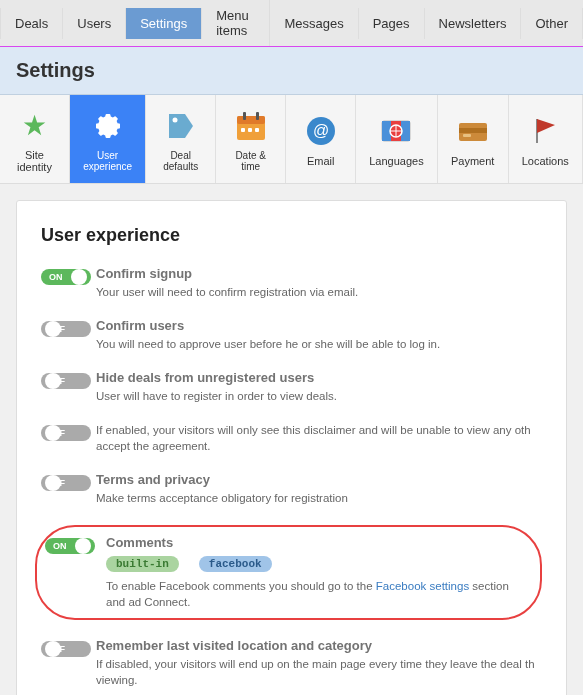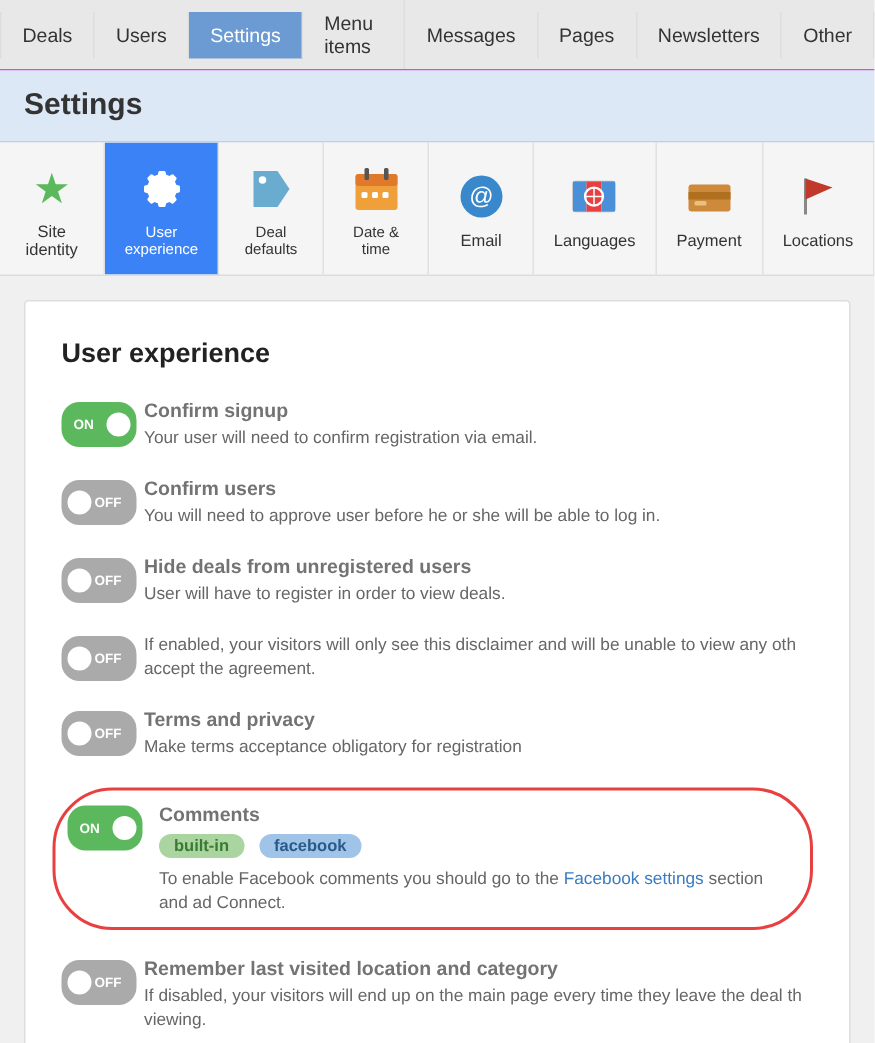--- a/index.html
+++ b/index.html
@@ -97,58 +97,58 @@
     .toggle {
       display: inline-flex;
       align-items: center;
       border-radius: 12px;
       padding: 2px 6px 2px 4px;
       font-size: 10px;
       font-weight: bold;
       color: #fff;
       cursor: pointer;
       width: 50px;
-      height: 30px;
+      height: 16px;
       position: relative;
     }
     .toggle.on { background: #5cb85c; justify-content: flex-start; }
     .toggle.off { background: #aaa; justify-content: flex-end; }
     .toggle .knob {
       width: 16px;
       height: 16px;
       background: #fff;
       border-radius: 50%;
       position: absolute;
     }
     .toggle.on .knob { right: 4px; }
     .toggle.off .knob { left: 4px; }
     .toggle .label {
       font-size: 9px;
       font-weight: bold;
       color: #fff;
       z-index: 1;
     }
     .toggle.on .label { margin-left: 4px; }
-    .toggle.off .label { margin-right: 4px; }
+    .toggle.off .label { margin-right: 20px; }
 
     .setting-content { flex: 1; }
     .setting-title {
       font-weight: bold;
       font-size: 13px;
       margin-bottom: 3px;
       color: #737373;
     }
     .setting-desc {
       font-size: 11.5px;
       color: #666;
       line-height: 1.4;
     }
 
     
-    .tags { display: flex; gap: 10px; margin: 6px 0; }
+    .tags { display: flex; gap: 20px; margin: 6px 0; font-family: Liberation Mono, monospace; }
     .tag {
       padding: 2px 10px;
       border-radius: 12px;
       font-size: 11px;
       font-weight: bold;
     }
     .tag.built-in { background: #aad4a0; color: #3a7a32; }
     .tag.facebook { background: #a0c4e8; color: #2a5a8a; }
 
     

